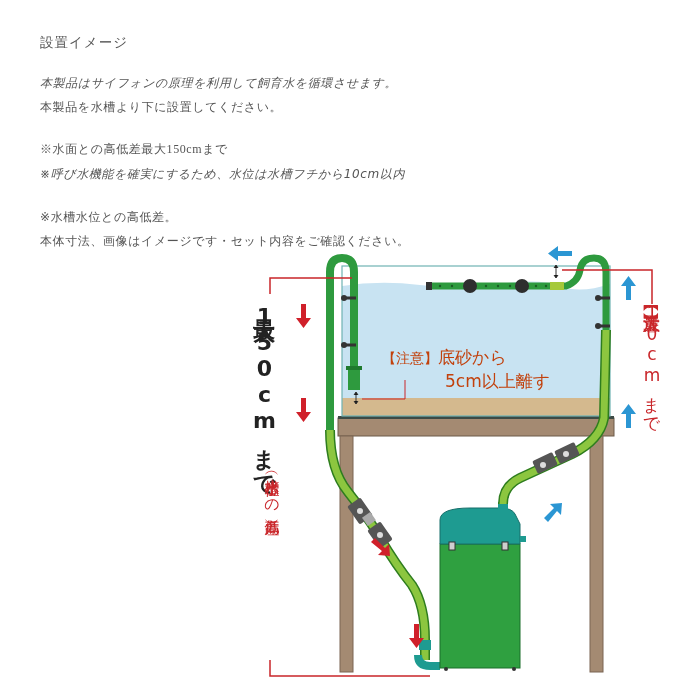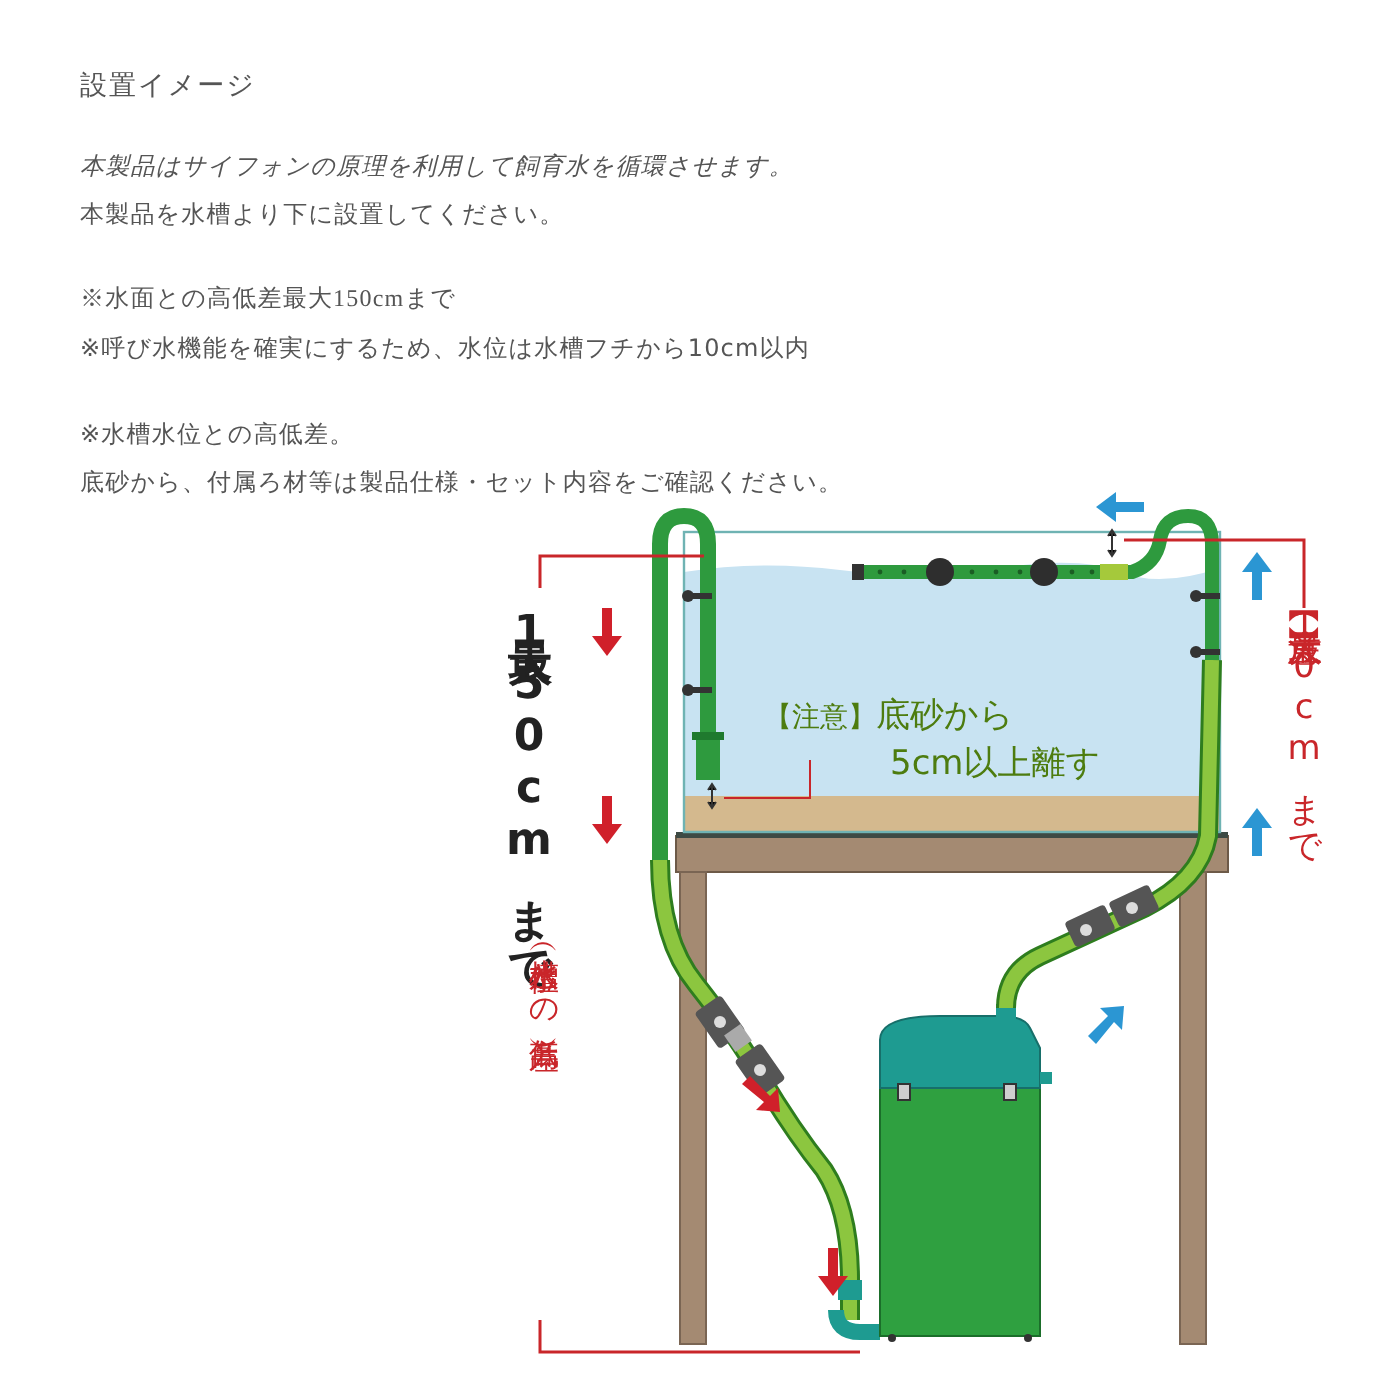--- a/index.html
+++ b/index.html
@@ -2,44 +2,44 @@
 <html><head>
   <meta charset="utf-8">
   <style>
     html, body { margin: 0; padding: 0; background: #ffffff; }
     body { width: 700px; height: 700px; position: relative; overflow: hidden;
            font-family: "DejaVu Sans", sans-serif; color: #555; }
     .txt { position: absolute; left: 40px; font-size: 12px; letter-spacing: 0.6px;
            color: #555; white-space: nowrap; }
     .title { top: 34px; font-size: 13.5px; letter-spacing: 1px; }
     .l1 { top: 75px; font-style: italic; } .l2 { top: 99px; }
-    .l3 { top: 141px; font-family: Liberation Serif, serif; } .l4 { top: 166px; }
+    .l3 { top: 141px; font-family: Liberation Serif, serif; } .l4 { top: 166px; font-style: italic; }
     .l5 { top: 209px; } .l6 { top: 233px; }
     svg.diagram { position: absolute; left: 0; top: 0; }
     .vtext { position: absolute; writing-mode: vertical-rl; text-orientation: upright;
              white-space: nowrap; }
     .v-black { left: 253px; top: 302px; font-family: "DejaVu Sans", sans-serif; font-weight: bold;
                font-size: 22px; color: #222; letter-spacing: 1px; line-height: 1; }
     .v-red-left { left: 264px; top: 466px; font-size: 15px; color: #c9262a; line-height: 1; letter-spacing: 1px; }
     .v-red-right { left: 643px; top: 300px; font-size: 17px; color: #c9262a; line-height: 1; letter-spacing: 0.5px; }
-    .note { position: absolute; color: #4d7c0f; font-size: 17px; white-space: nowrap; }
+    .note { position: absolute; color: #c2410c; font-size: 17px; white-space: nowrap; }
     .note1 { left: 382px; top: 346px; }
     .note1 .tag { font-size: 14px; }
     .note2 { left: 445px; top: 370px; }
   </style>
 </head>
 <body>
 
 <div class="txt title">設置イメージ</div>
 <div class="txt l1">本製品はサイフォンの原理を利用して飼育水を循環させます。</div>
 <div class="txt l2">本製品を水槽より下に設置してください。</div>
 <div class="txt l3">※水面との高低差最大150cmまで</div>
 <div class="txt l4">※呼び水機能を確実にするため、水位は水槽フチから10cm以内</div>
 <div class="txt l5">※水槽水位との高低差。</div>
-<div class="txt l6">底砂から、付属ろ材等は製品仕様・セット内容をご確認ください。</div>
+<div class="txt l6">本体寸法、画像はイメージです・セット内容をご確認ください。</div>
 
 <svg class="diagram" width="700" height="700" viewBox="0 0 700 700">
 
   <g>
     <rect x="338" y="418" width="276" height="18" fill="#a48a72" stroke="#6d5a48" stroke-width="1"></rect>
     <rect x="340" y="436" width="13" height="236" fill="#a48a72" stroke="#7a6553" stroke-width="1"></rect>
     <rect x="590" y="436" width="13" height="236" fill="#a48a72" stroke="#7a6553" stroke-width="1"></rect>
     <rect x="338" y="416" width="276" height="3" fill="#3d4a44"></rect>
   </g>
 

